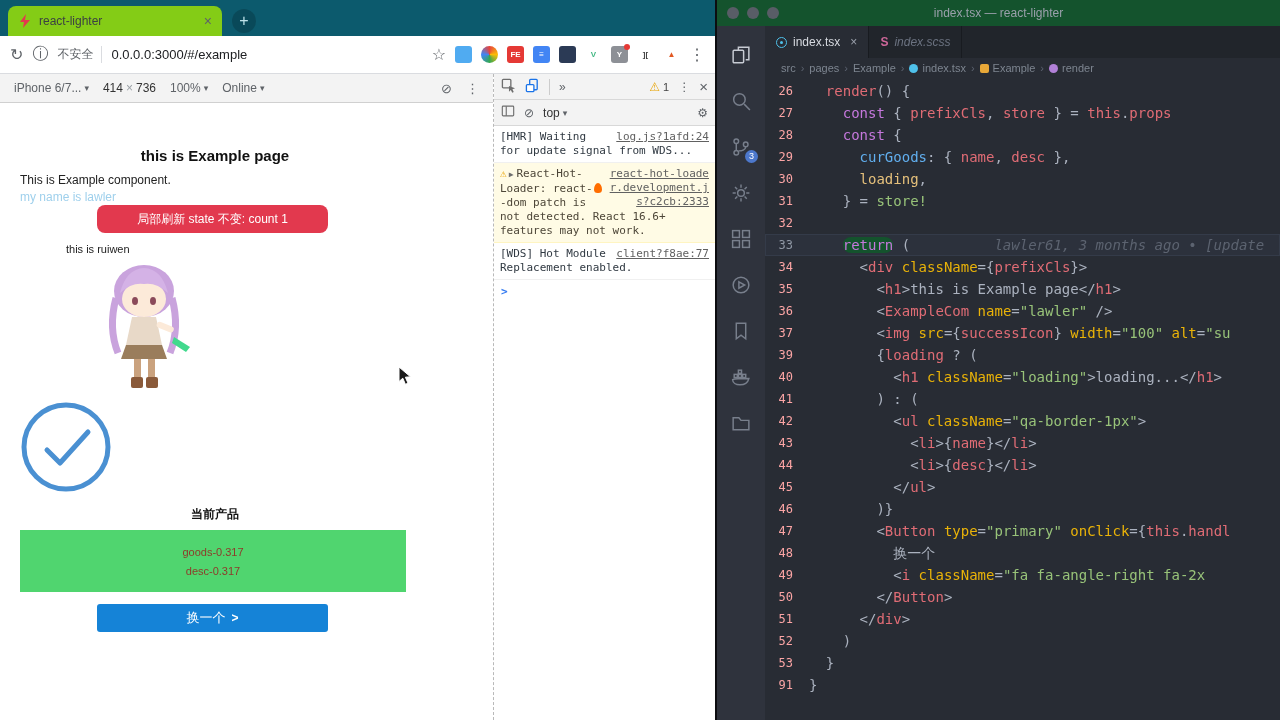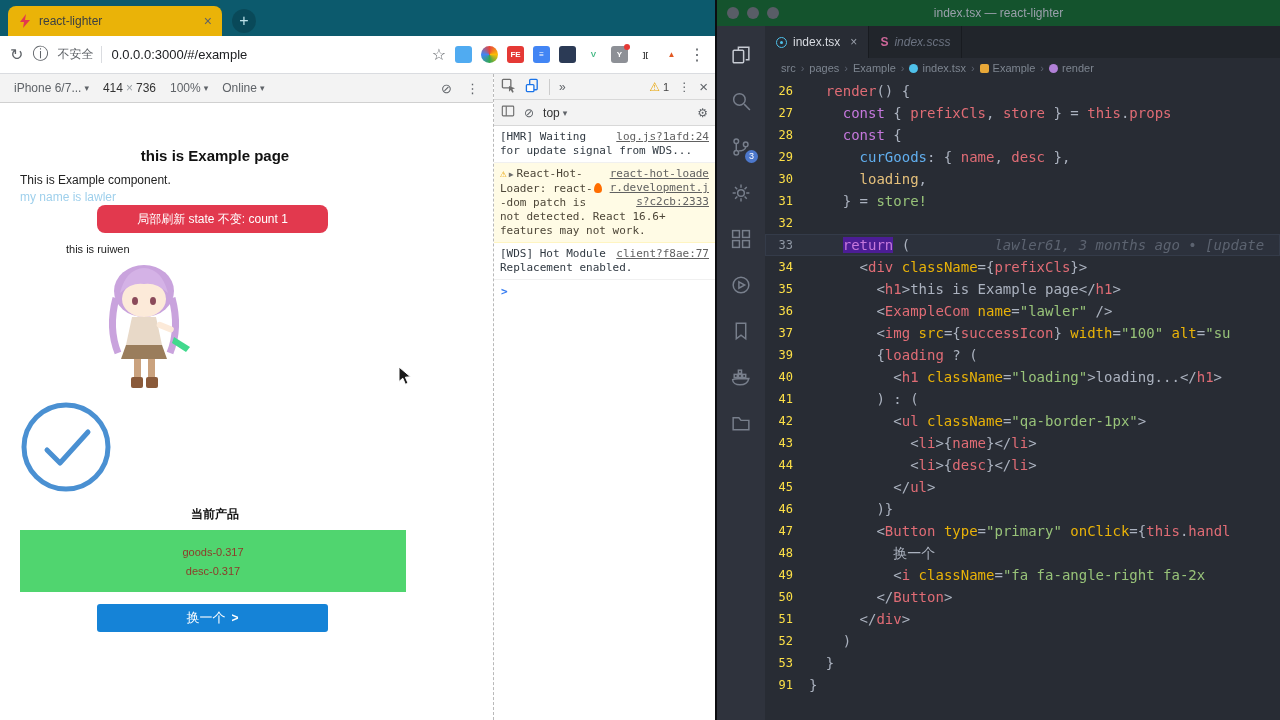--- a/index.html
+++ b/index.html
@@ -3,21 +3,21 @@
 <meta charset="utf-8">
 <style>
   * { margin:0; padding:0; box-sizing:border-box; }
   html,body { width:1280px; height:720px; overflow:hidden; background:#000;
               font-family:"Liberation Sans",sans-serif; }
   .screen { position:relative; width:1280px; height:720px; display:flex; }
 
   
   .browser { width:715px; height:720px; display:flex; flex-direction:column; background:#fff; }
   .tabstrip { height:36px; background:#0c5a6d; display:flex; align-items:flex-end; padding-left:8px; flex:0 0 36px; }
-  .tab { width:214px; height:30px; background:#eab308; border-radius:8px 8px 0 0; display:flex; align-items:center; gap:7px; padding:0 10px; font-size:12px; color:#3c4043; }
+  .tab { width:214px; height:30px; background:#84cc16; border-radius:8px 8px 0 0; display:flex; align-items:center; gap:7px; padding:0 10px; font-size:12px; color:#3c4043; }
   .favicon { width:14px; height:14px; display:flex; }
   .tab-title { flex:1; white-space:nowrap; overflow:hidden; }
   .tab-close { color:#5f6368; font-size:14px; cursor:default; }
   .newtab { width:24px; height:24px; margin:0 0 3px 10px; border-radius:50%; background:rgba(0,0,0,.18); color:#bfe3ea; font-size:16px; line-height:23px; text-align:center; }
 
   .addressbar { height:38px; flex:0 0 38px; background:#fff; display:flex; align-items:center; padding:0 10px; gap:9px; border-bottom:1px solid #dadce0; }
   .nav-ico { color:#5f6368; font-size:16px; }
   .notsecure { color:#5f6368; font-size:12px; border-right:1px solid #dadce0; padding-right:8px; }
   .url { color:#202124; font-size:13px; }
   .spacer { flex:1; }
@@ -92,27 +92,27 @@
   .bc-sep { color:#5c6370; }
   .bc-item { display:flex; align-items:center; gap:4px; }
   .bc-ic { width:9px; height:9px; border-radius:2px; display:inline-block; }
   .bc-ic.file { border-radius:50%; background:#4fc1ea; }
   .bc-ic.class { background:#e8a838; }
   .bc-ic.method { border-radius:50%; background:#b180d7; }
 
   .editor { flex:1; overflow:hidden; font-family:"DejaVu Sans Mono",monospace; font-size:14px; padding-top:2px; }
   .codeline { display:flex; height:22px; line-height:22px; white-space:pre; }
   .codeline.current { background:#2c313c; box-shadow:inset 0 0 0 1px #343b49; }
-  .ln { flex:0 0 44px; text-align:right; padding-right:16px; color:#fde047; font-size:12px; }
+  .ln { flex:0 0 44px; text-align:right; padding-right:16px; color:#fca5a5; font-size:12px; }
   .codeline.current .ln { color:#9098a5; }
   .lc { flex:1; overflow:hidden; }
   .tok-p { color:#abb2bf; } .tok-k { color:#c678dd; } .tok-r { color:#e06c75; }
   .tok-o { color:#eab308; } .tok-g { color:#98c379; } .tok-y { color:#e5c07b; }
   .tok-c { color:#61afef; } .tok-cm { color:#5c6370; font-style:italic; }
-  .tok-hl { color:#c678dd; background:#4c1d95; border-radius:0; }
+  .tok-hl { color:#c678dd; background:#14532d; border-radius:8px; }
 
   .cursor { position:absolute; left:398px; top:366px; z-index:50; }
 </style>
 </head>
 <body>
 
 <div class="screen">
 
   <section class="browser">
     <div class="tabstrip">

